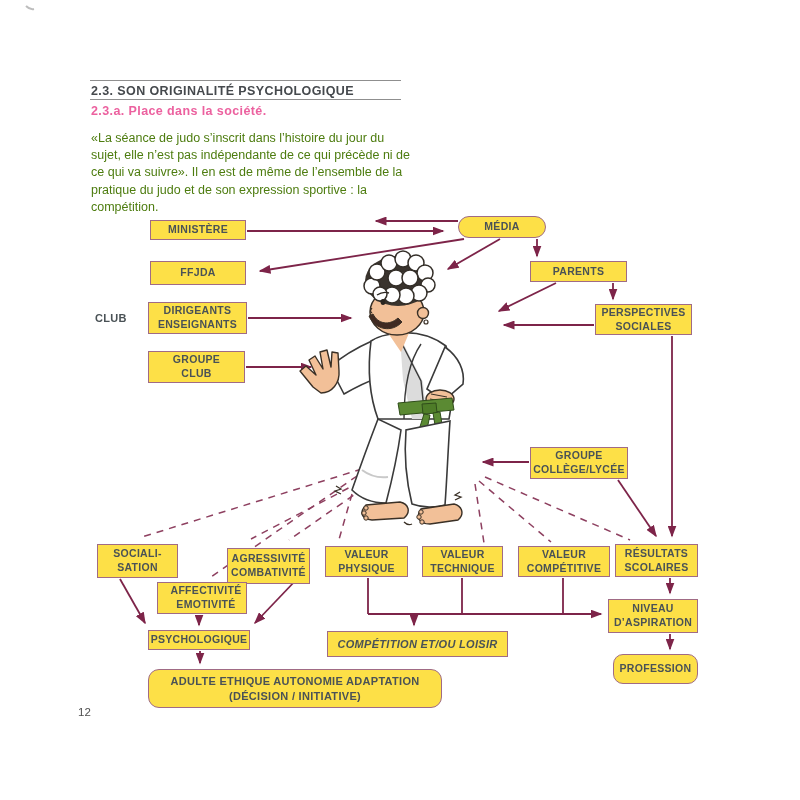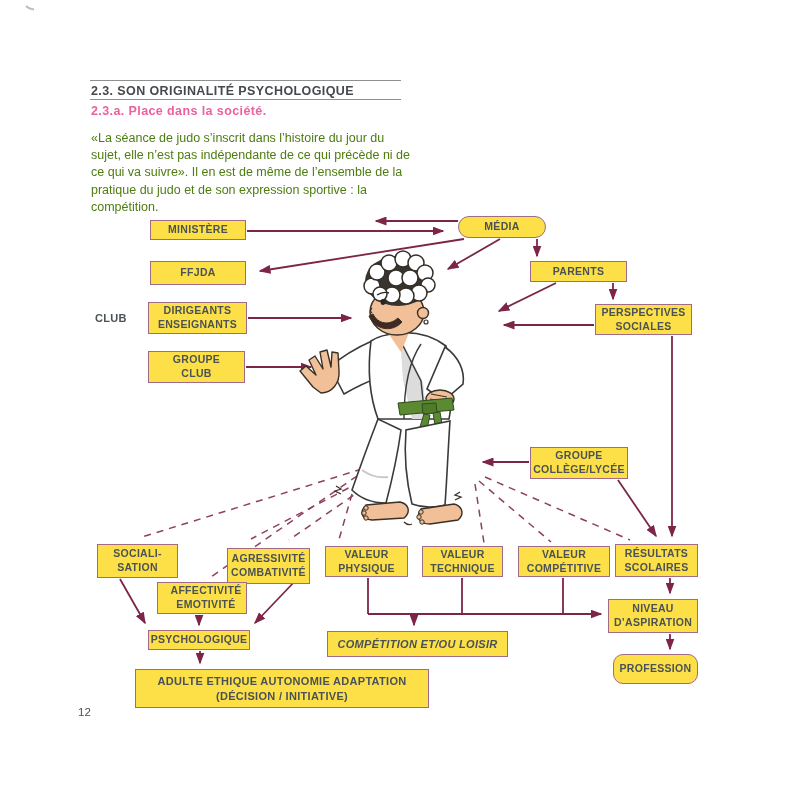--- a/index.html
+++ b/index.html
@@ -35,21 +35,21 @@
   #b-agressivite{left:227px;top:548px;width:83px;height:36px;}
   #b-valeur-physique{left:325px;top:546px;width:83px;height:31px;}
   #b-valeur-technique{left:422px;top:546px;width:81px;height:31px;}
   #b-valeur-competitive{left:518px;top:546px;width:92px;height:31px;}
   #b-resultats{left:615px;top:544px;width:83px;height:33px;}
   #b-affectivite{left:157px;top:582px;width:90px;height:32px;padding-left:8px;}
   #b-comportement{left:148px;top:630px;width:102px;height:20px;}
   #b-niveau{left:608px;top:599px;width:90px;height:34px;}
   #b-competition{left:327px;top:631px;width:181px;height:26px;font-size:11px;font-style:italic;}
   #b-profession{left:613px;top:654px;width:85px;height:30px;border-radius:10px;}
-  #b-adulte{left:135px;top:669px;width:294px;height:39px;font-size:11px;}
+  #b-adulte{left:148px;top:669px;width:294px;height:39px;font-size:11px;border-radius:11px;}
 
   #club-label{left:95px;top:312px;width:40px;font-size:11px;font-weight:bold;
               letter-spacing:.3px;color:#4a5256;}
   #page-number{left:78px;top:706px;font-size:11.5px;color:#4f4f4f;}
 
   #overlay{position:absolute;left:0;top:0;width:800px;height:800px;pointer-events:none;}
 </style>
 </head>
 <body>
 

